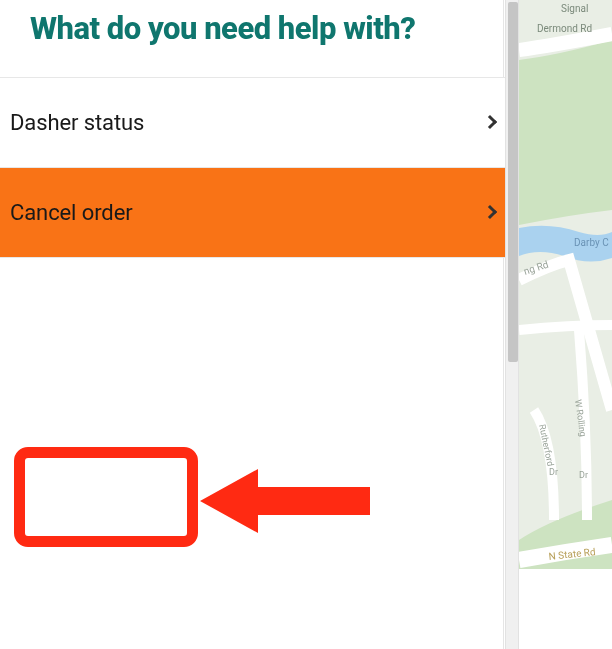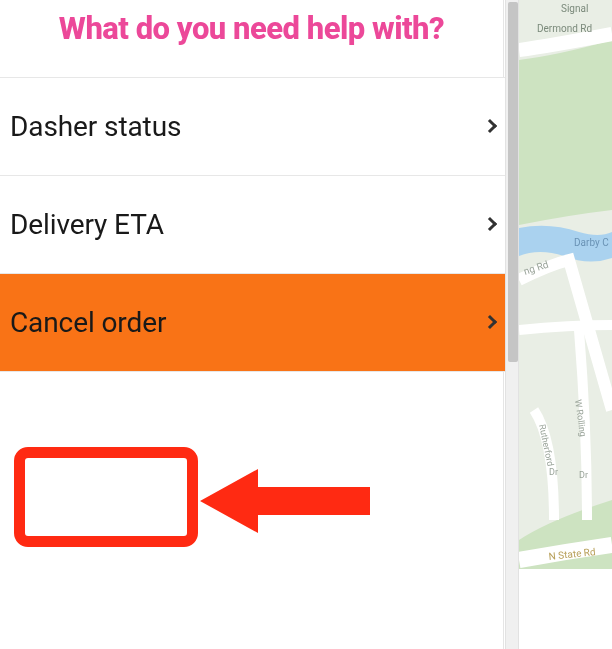--- a/index.html
+++ b/index.html
@@ -20,25 +20,24 @@
       background: #ffffff;
       padding: 0;
       border-right: 1px solid rgba(0,0,0,0.1);
     }
     .panel-inner {
       padding: 10px 30px 0 30px;
     }
     .page-title {
       font-size: 31px;
       font-weight: 800;
-      color: #ec4899;
+      color: #0f766e;
       letter-spacing: -0.5px;
       line-height: 1.25;
       margin-bottom: 28px;
-      text-align: center;
     }
     .page-subtitle {
       font-size: 20px;
       color: #6b6b6b;
       line-height: 1.55;
       letter-spacing: -0.2px;
       margin-bottom: 38px;
     }
     .options {
       margin: 0 -30px 0 0;
@@ -50,21 +49,21 @@
       padding: 32px 38px 32px 10px;
       border-bottom: 1px solid #e7e7e7;
       cursor: pointer;
       position: relative;
       background: #ffffff;
     }
     .option-row.highlighted {
       background: #f97316;
     }
     .option-label {
-      font-size: 28px;
+      font-size: 22px;
       color: #191919;
       font-weight: 400;
       letter-spacing: -0.1px;
     }
     .chevron {
       width: 10px;
       height: 10px;
       border-style: solid;
       border-color: #323232;
       border-width: 3px 3px 0 0;
@@ -127,24 +126,20 @@
     <h1 class="page-title">What do you need help with?</h1>
   </div>
 
   <div class="options">
 
     <div class="option-row" style="border-top:1px solid #e7e7e7;">
       <span class="option-label">Dasher status</span>
       <span class="chevron"></span>
     </div>
 
-    <div class="option-row">
-      <span class="option-label">Delivery ETA</span>
-      <span class="chevron"></span>
-    </div>
 
     <div class="option-row highlighted">
       <span class="option-label">Cancel order</span>
       <span class="chevron"></span>
     </div>
 
 
   </div>
 </div>
 

